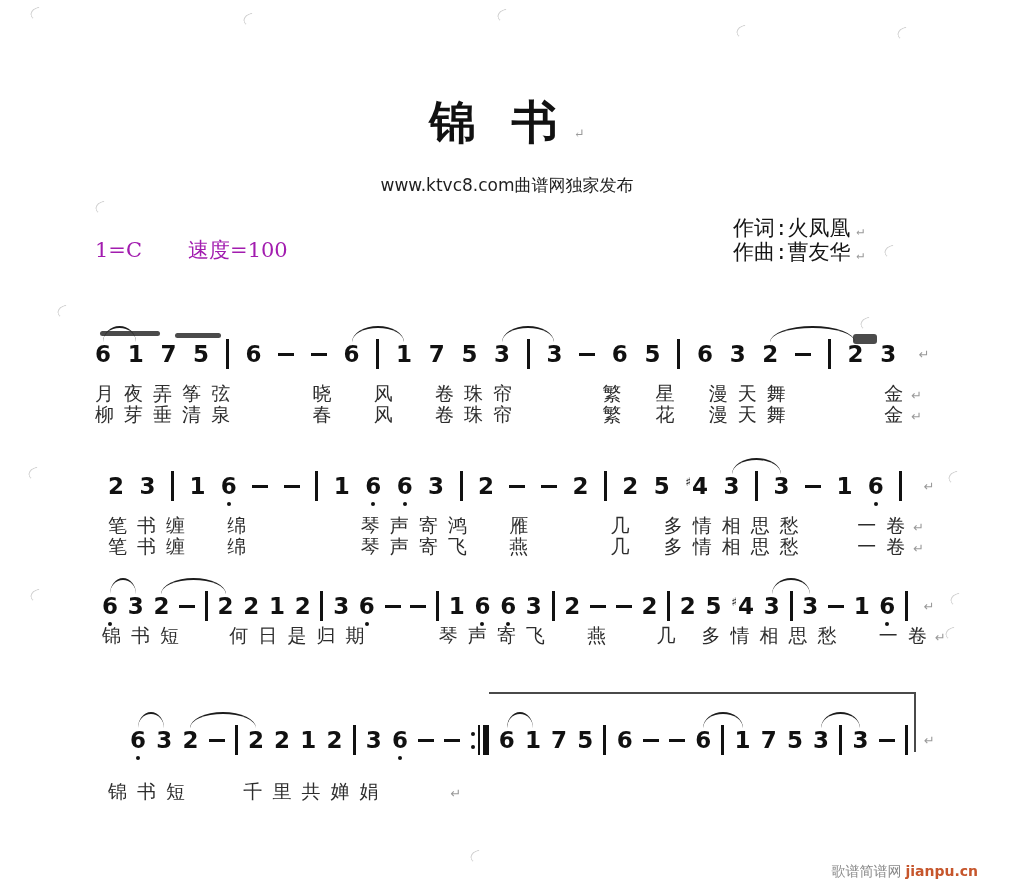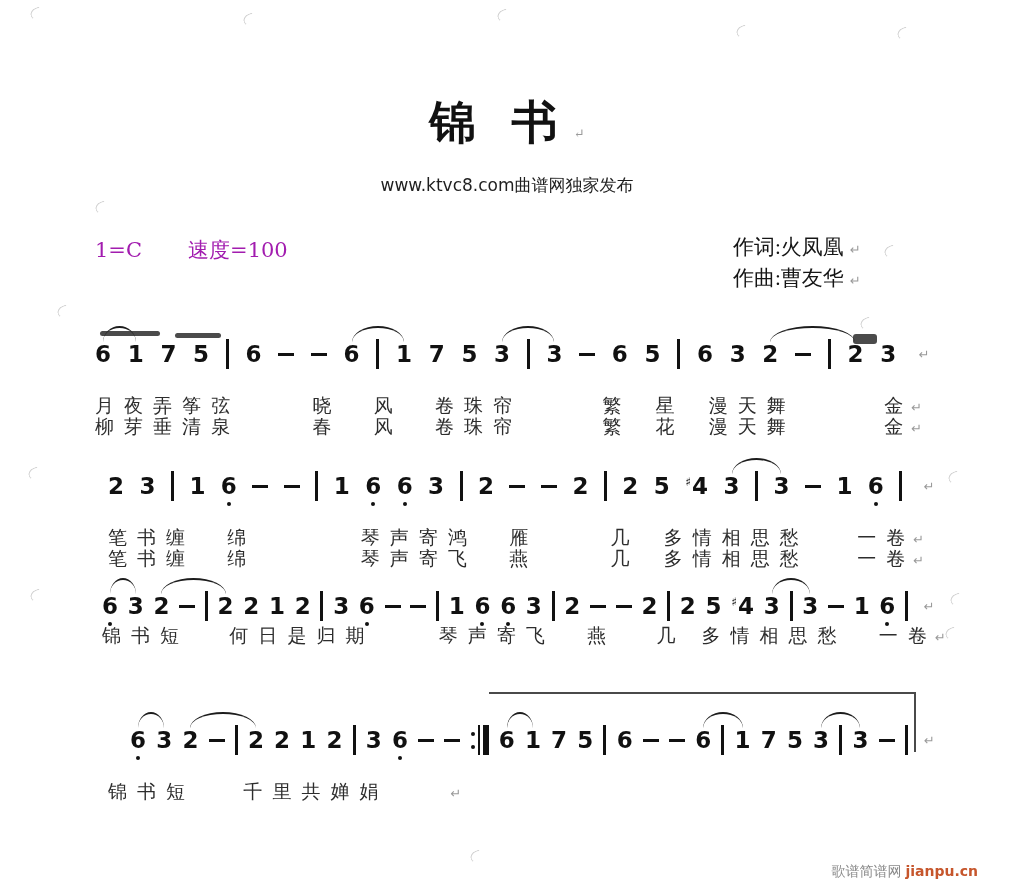--- a/index.html
+++ b/index.html
@@ -8,22 +8,22 @@
 
   
   .title{position:absolute;top:92px;left:0;width:1014px;text-align:center;
     font-family:"DejaVu Serif","Liberation Serif",serif;font-weight:bold;
     font-size:46px;letter-spacing:10px;color:#111;}
   .subtitle{position:absolute;top:174px;left:0;width:1014px;text-align:center;
     font-size:17px;color:#1f1f1f;}
   .meta{position:absolute;top:236px;left:95px;font-family:"DejaVu Serif","Liberation Serif",serif;
     font-size:21px;color:#a21caf;}
   .meta .tempo{margin-left:46px;}
-  .credits{position:absolute;top:233px;left:733px;font-size:21px;color:#151515;line-height:28px;
-    font-family:Liberation Serif, serif;}
+  .credits{position:absolute;top:219px;left:733px;font-size:21px;color:#151515;line-height:22px;
+    font-family:Liberation Mono, monospace;}
 
   
   .system{position:absolute;}
   .s1{top:336px;left:95px;width:835px;}
   .s2{top:468px;left:108px;width:827px;}
   .s3{top:588px;left:102px;width:833px;}
   .s4{top:722px;left:108px;width:827px;}
   .notes-row{position:relative;display:flex;align-items:center;justify-content:space-between;
     height:36px;font-weight:bold;font-size:23px;color:#111;}
   .s4 .notes-row{padding-left:22px;}
@@ -39,21 +39,21 @@
   .rthin{width:2.5px;height:30px;background:#111;margin-right:2.5px;display:block;}
   .rthick{width:6px;height:30px;background:#111;display:block;}
   .slur{position:absolute;top:-10px;height:14px;
     border-top:2.5px solid #1c1c1c;border-radius:50% 50% 0 0/100% 100% 0 0;}
   .bracket{position:absolute;top:-30px;height:58px;
     border-top:2.5px solid #4a4a4a;border-right:2.5px solid #4a4a4a;}
 
   
   .lyric{position:relative;white-space:pre;font-size:19px;letter-spacing:2px;color:#2d2d2d;
     line-height:1;}
-  .s1 .lyric1,.s2 .lyric1,.s3 .lyric1{margin-top:24px;}
+  .s1 .lyric1,.s2 .lyric1,.s3 .lyric1{margin-top:12px;}
   .s4 .lyric1{margin-top:24px;}
   .lyric2{margin-top:2px;}
 
   .ret{color:#9a9a9a;font-size:13px;font-weight:normal;letter-spacing:0;margin-left:6px;}
   .ret-far{margin-left:70px;}
 
   
   .watermark{position:absolute;right:26px;bottom:12px;font-size:14px;color:#8a8a8a;margin-top:44px;}
   .watermark .url{color:#c6562c;font-weight:bold;margin-left:4px;}
 

